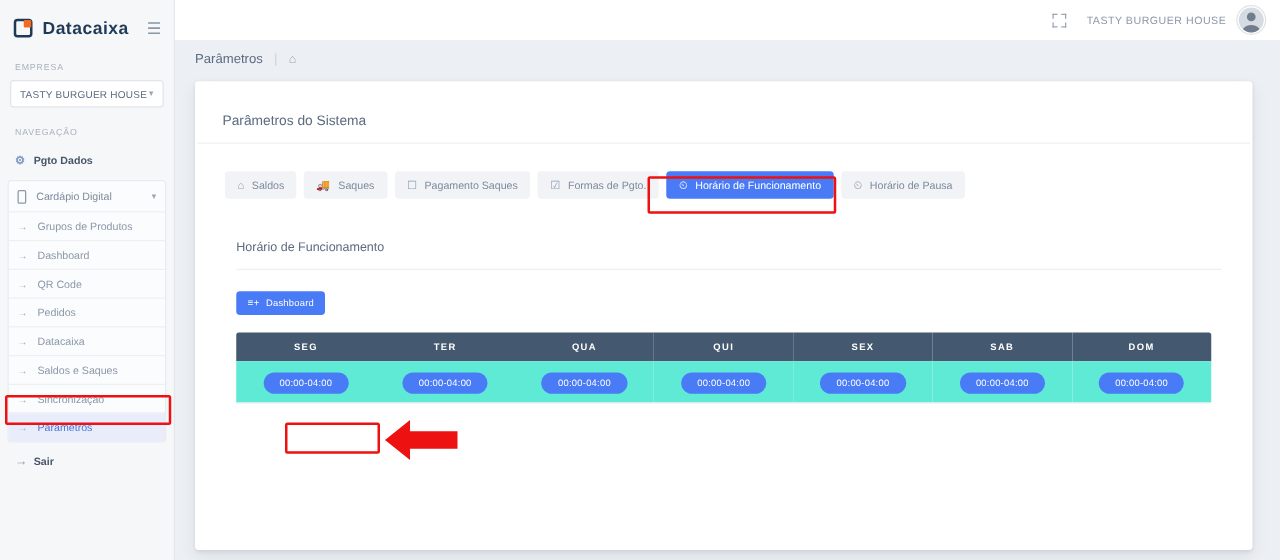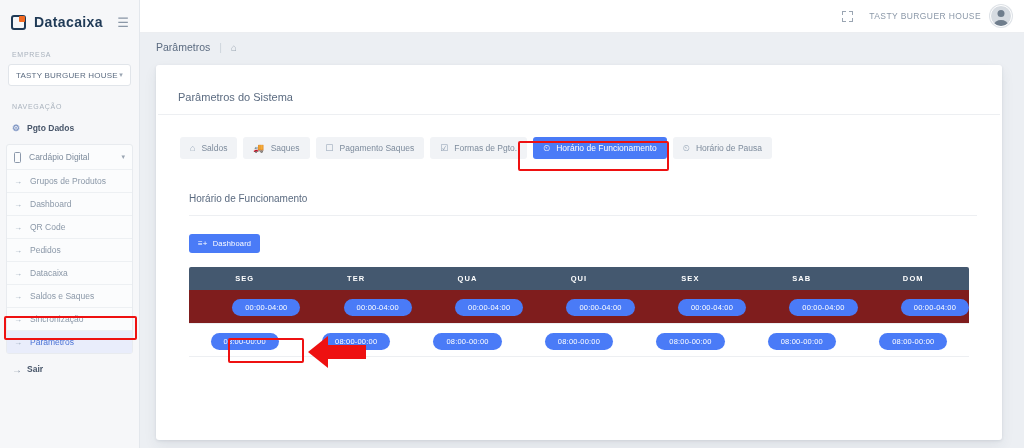--- a/index.html
+++ b/index.html
@@ -198,21 +198,21 @@
     font-size: 7.5px; font-weight: bold; letter-spacing: 1.1px;
     height: 23px; text-align: center;
   }
   thead th:first-child { border-top-left-radius: 2px; }
   thead th:last-child { border-top-right-radius: 2px; margin-top: 37px; }
   tbody td {
     height: 33px; text-align: center;
     border-bottom: 1px solid #edeff2;
     background: #fff;
   }
-  tbody tr.alt td { background: #7f1d1d; text-align: right; }
+  tbody tr.alt td { background: #5eead4; }
   .badge {
     display: inline-block;
     background: #4a7bf7; color: #fff;
     border-radius: 10px; padding: 4px 13px;
     font-size: 7.5px; letter-spacing: .2px;
   }
 
   
   .anno { position: absolute; pointer-events: none; }
   .anno-box { border: 2.5px solid #ee1111; border-radius: 2px; background: transparent; }
@@ -361,29 +361,20 @@
         <tbody>
           <tr class="alt">
             <td><span class="badge">00:00-04:00</span></td>
             <td><span class="badge">00:00-04:00</span></td>
             <td><span class="badge">00:00-04:00</span></td>
             <td><span class="badge">00:00-04:00</span></td>
             <td><span class="badge">00:00-04:00</span></td>
             <td><span class="badge">00:00-04:00</span></td>
             <td><span class="badge">00:00-04:00</span></td>
           </tr>
-          <tr>
-            <td><span class="badge">08:00-00:00</span></td>
-            <td><span class="badge">08:00-00:00</span></td>
-            <td><span class="badge">08:00-00:00</span></td>
-            <td><span class="badge">08:00-00:00</span></td>
-            <td><span class="badge">08:00-00:00</span></td>
-            <td><span class="badge">08:00-00:00</span></td>
-            <td><span class="badge">08:00-00:00</span></td>
-          </tr>
         </tbody>
       </table>
     </div>
   </section>
 
   <div class="anno anno-box" style="left:4px; top:316px; width:133px; height:24px;"></div>
   <div class="anno anno-box" style="left:518px; top:141px; width:151px; height:30px;"></div>
   <div class="anno anno-box" style="left:228px; top:338px; width:76px; height:25px;"></div>
   <div class="anno anno-arrow" style="left:306px; top:334px;">
     <svg width="62" height="36" viewBox="0 0 62 36">

